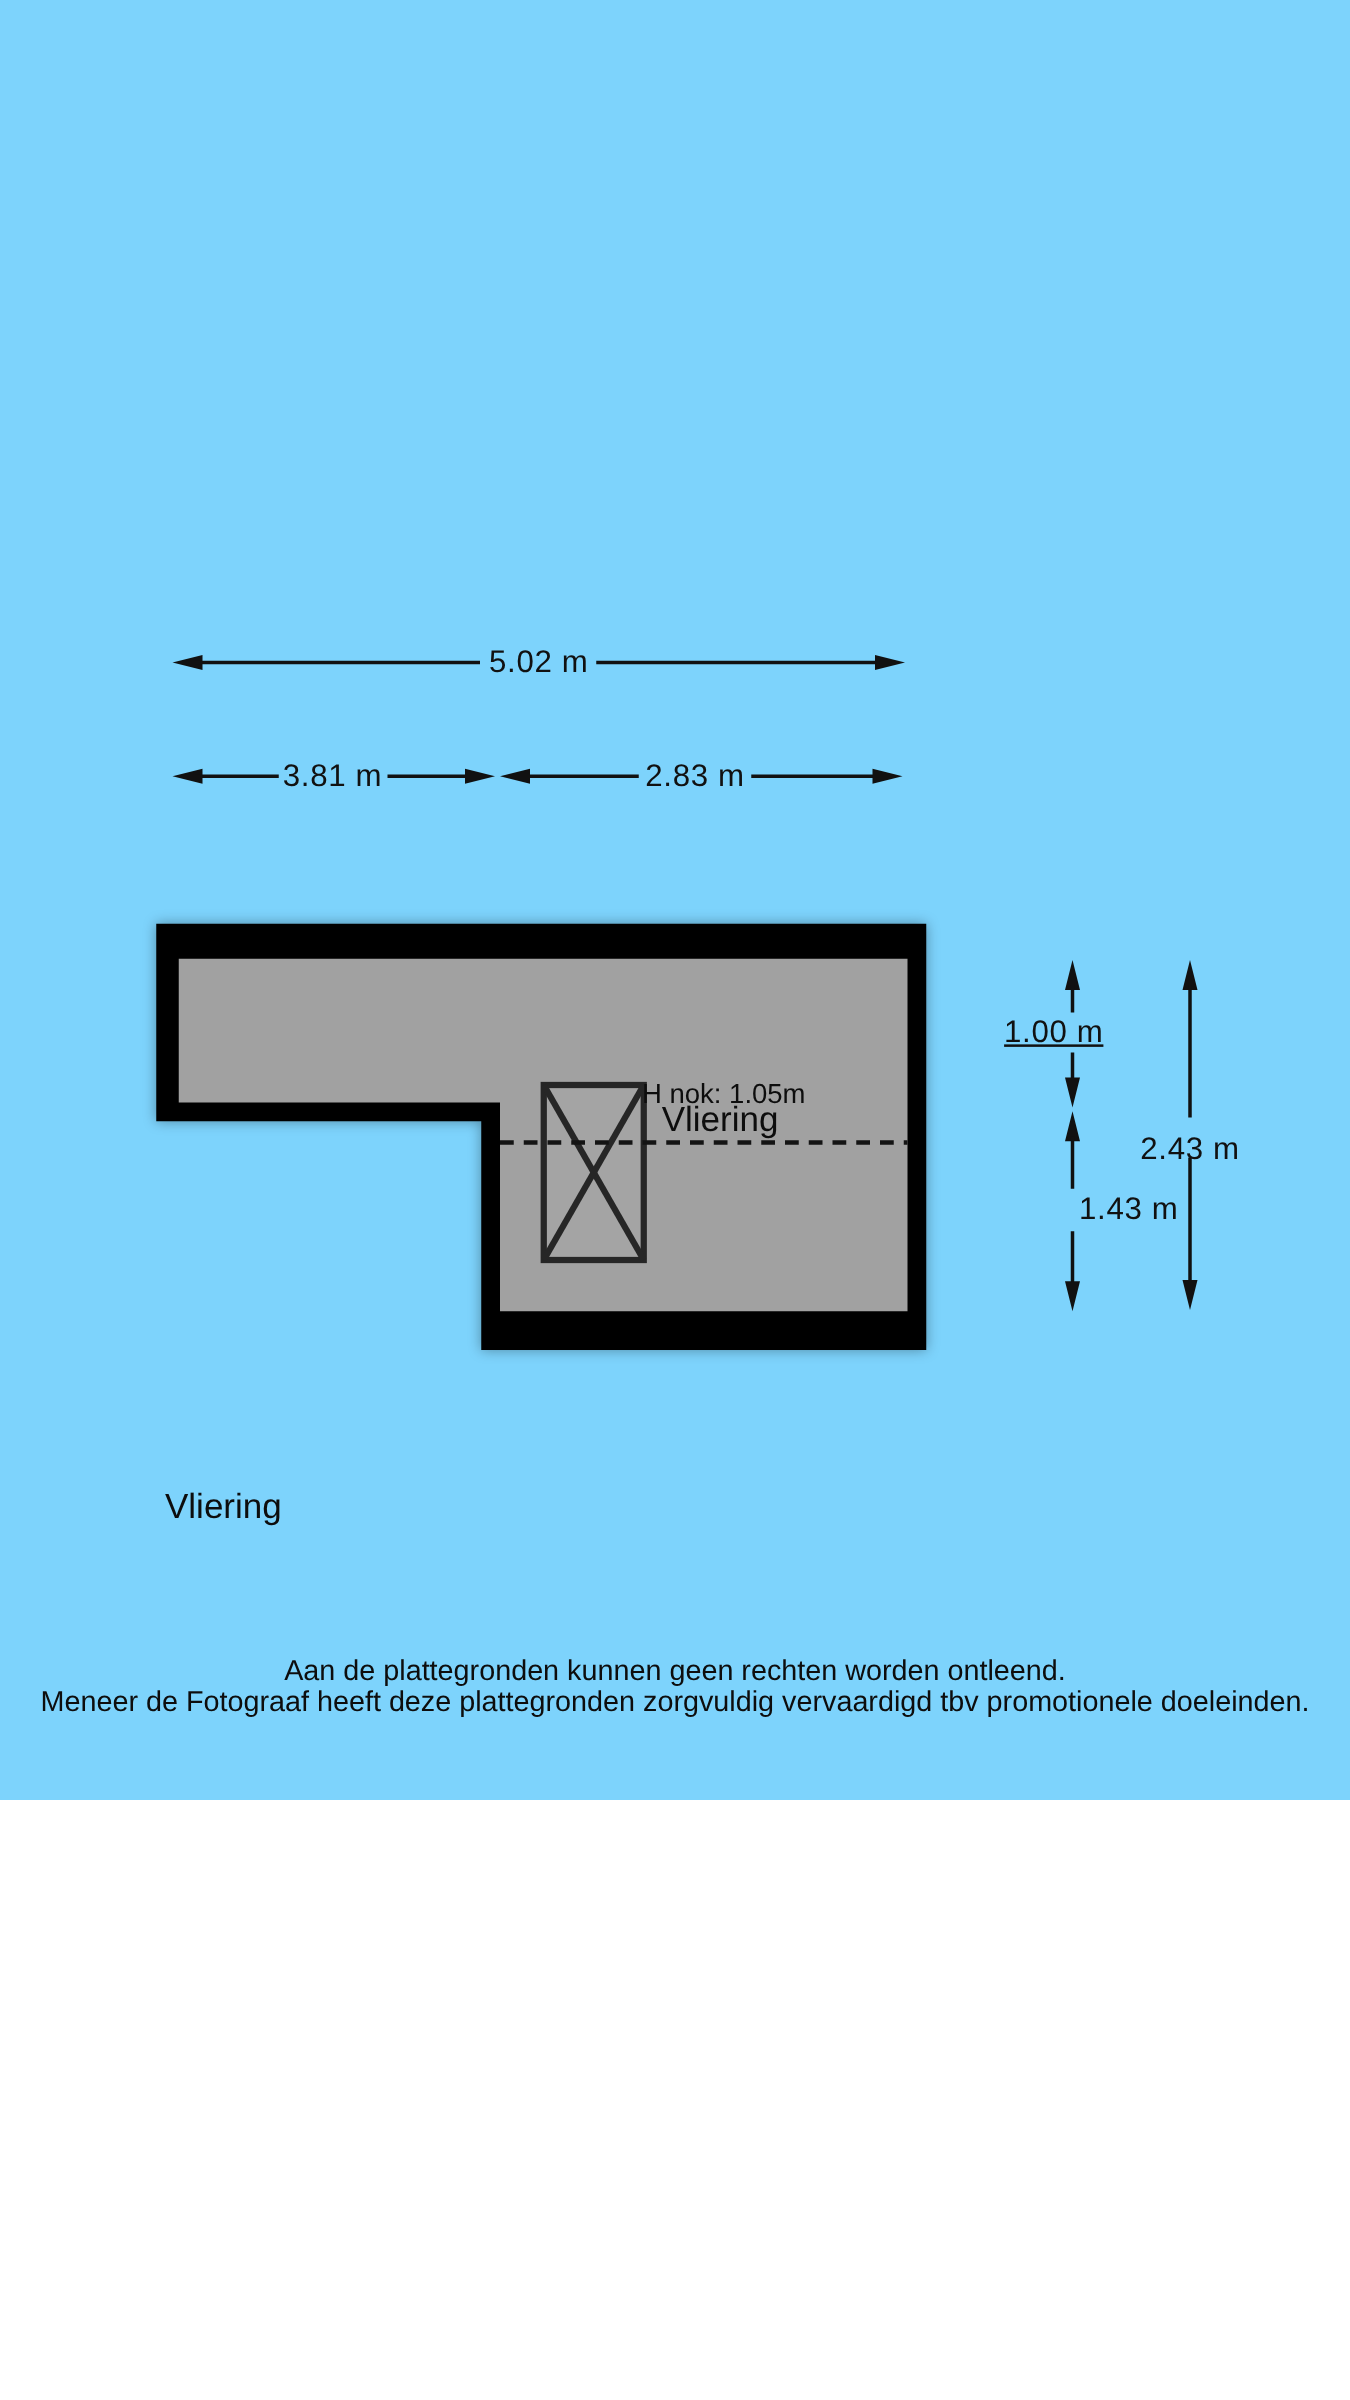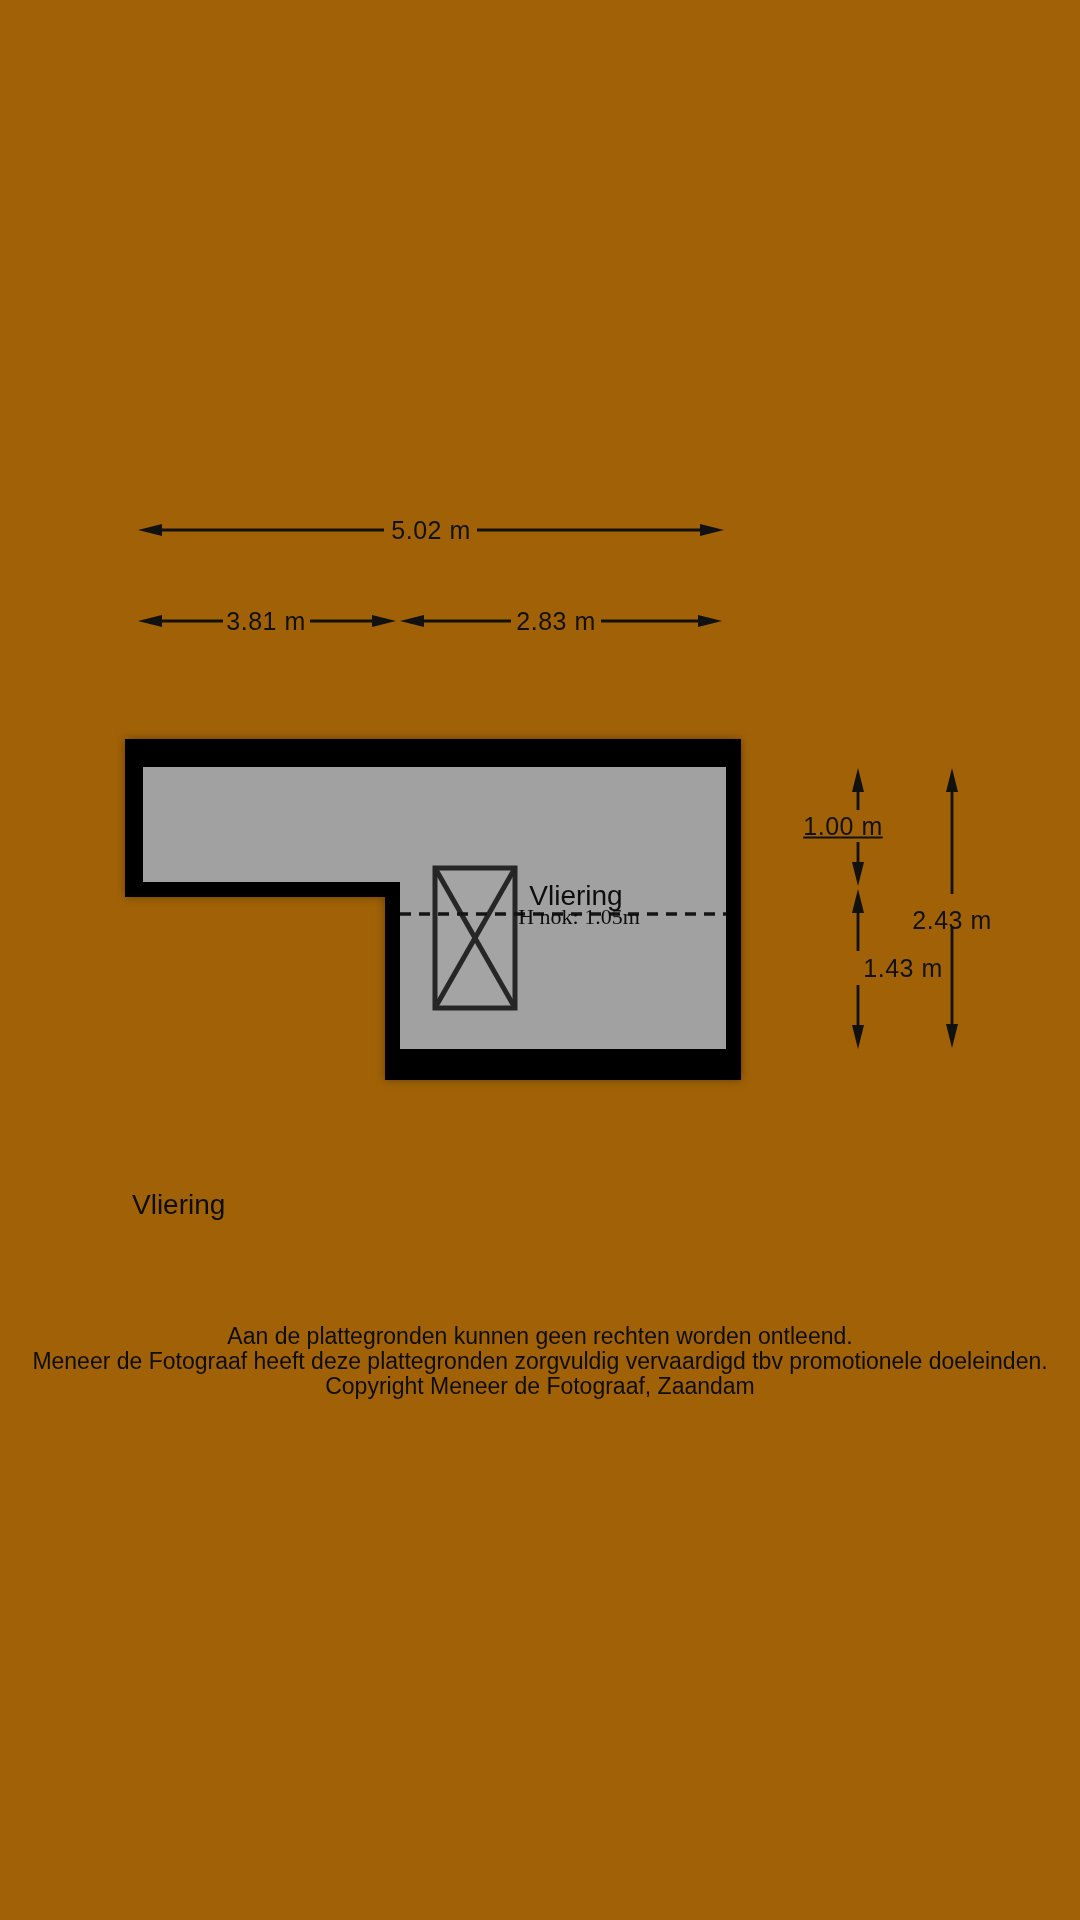--- a/index.html
+++ b/index.html
@@ -3,22 +3,22 @@
 <meta charset="utf-8">
 <style>
   html, body {
     margin: 0;
     padding: 0;
     background: #ffffff;
   }
   .page {
     position: relative;
     width: 1080px;
-    height: 1920px;
-    background: #a16207;
+    height: 1440px;
+    background: #7dd3fc;
     font-family: "Liberation Sans", "DejaVu Sans", sans-serif;
     color: #111111;
     overflow: hidden;
   }
   svg.drawing {
     position: absolute;
     left: 0; top: 0;
     width: 1080px;
     height: 1920px;
   }
@@ -146,23 +146,22 @@
   <div class="dim-label" style="left:556px; top:621px;">2.83 m</div>
 
   <div class="dim-label" style="left:843px; top:826px;text-decoration:underline;">1.00 m</div>
 
   <div class="dim-label" style="left:903px; top:968px;">1.43 m</div>
 
   <div class="dim-label" style="left:952px; top:910px;margin-top:10px;">2.43 m</div>
 
   <div class="room-label" style="left:576px; top:896px;">Vliering</div>
 
-  <div class="ridge-label" style="left:579px; top:917px;font-family:Liberation Serif, serif;">H nok: 1.05m</div>
+  <div class="ridge-label" style="left:579px; top:875px;">H nok: 1.05m</div>
 
   <div class="floor-title">Vliering</div>
 
   <div class="footer">
     <div>Aan de plattegronden kunnen geen rechten worden ontleend.</div>
     <div>Meneer de Fotograaf heeft deze plattegronden zorgvuldig vervaardigd tbv promotionele doeleinden.</div>
-    <div>Copyright Meneer de Fotograaf, Zaandam</div>
   </div>
 
 </div>
 
 </body></html>

